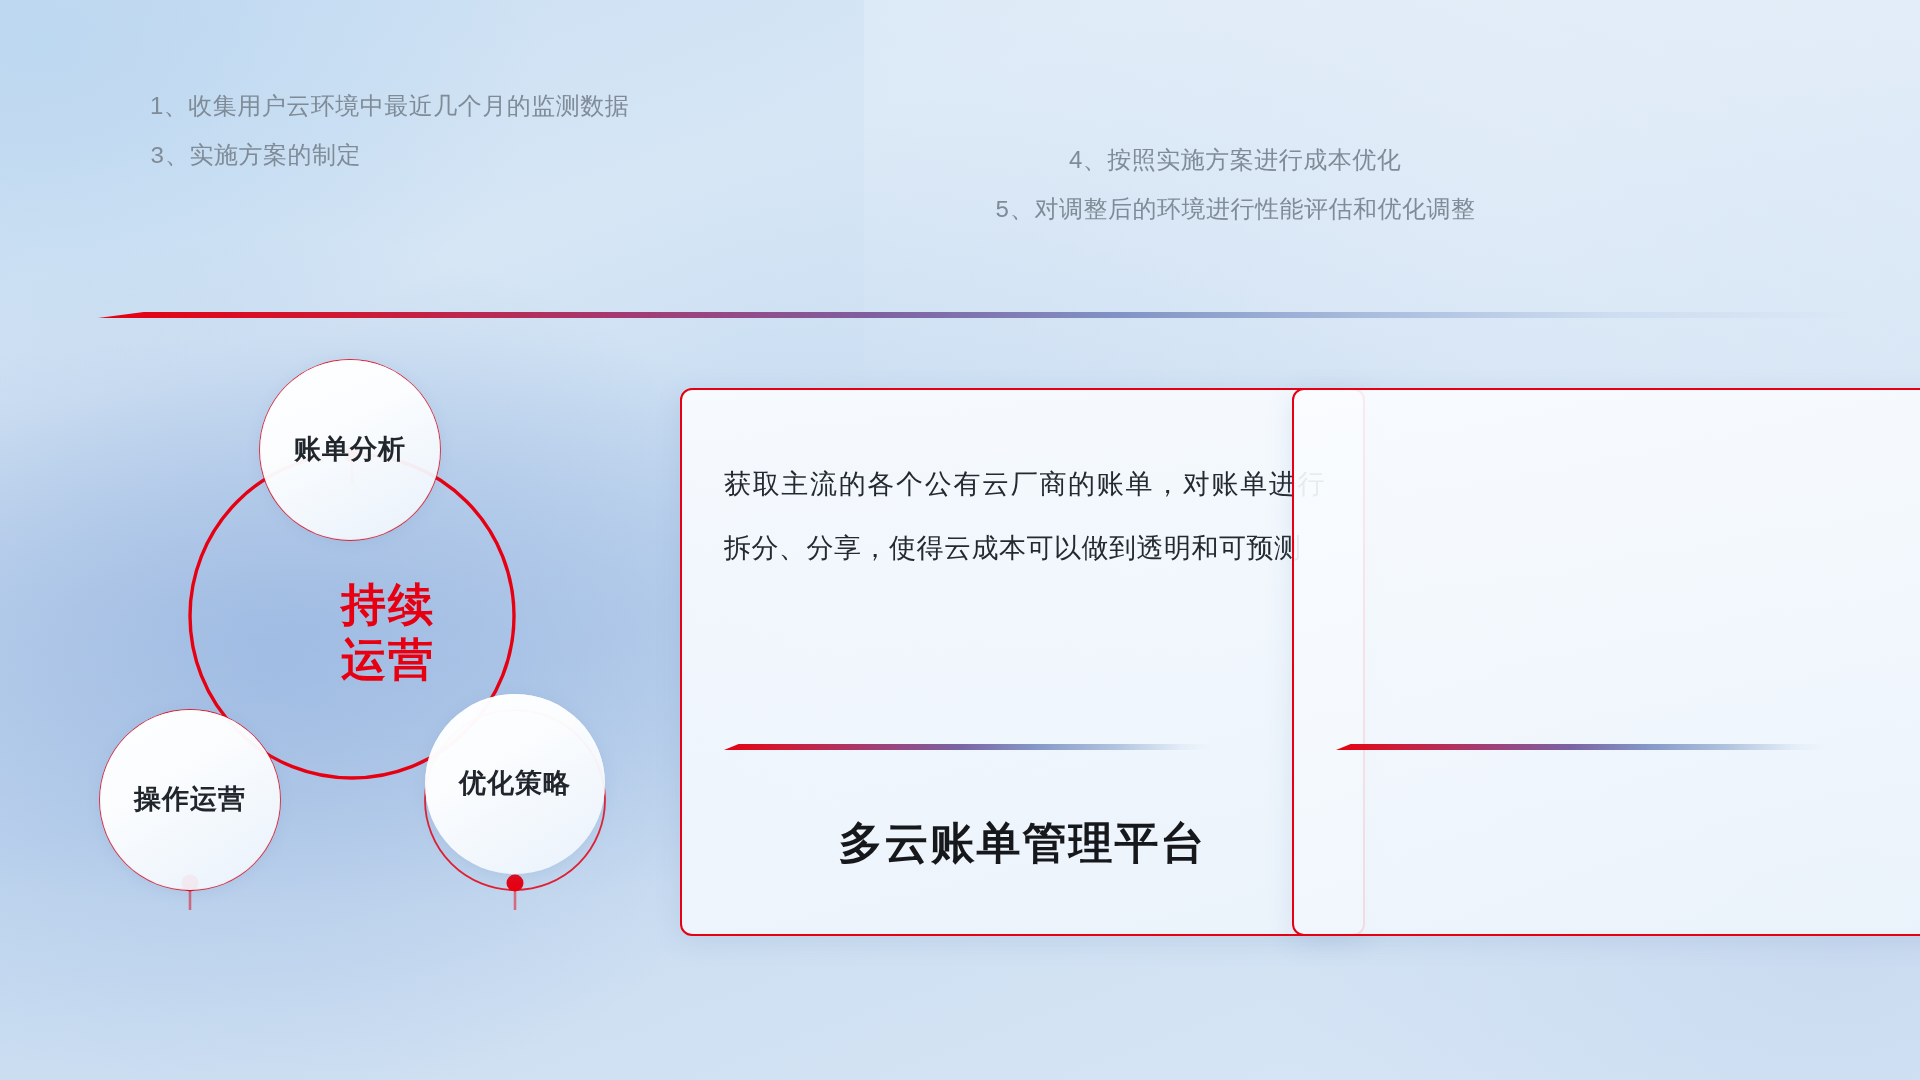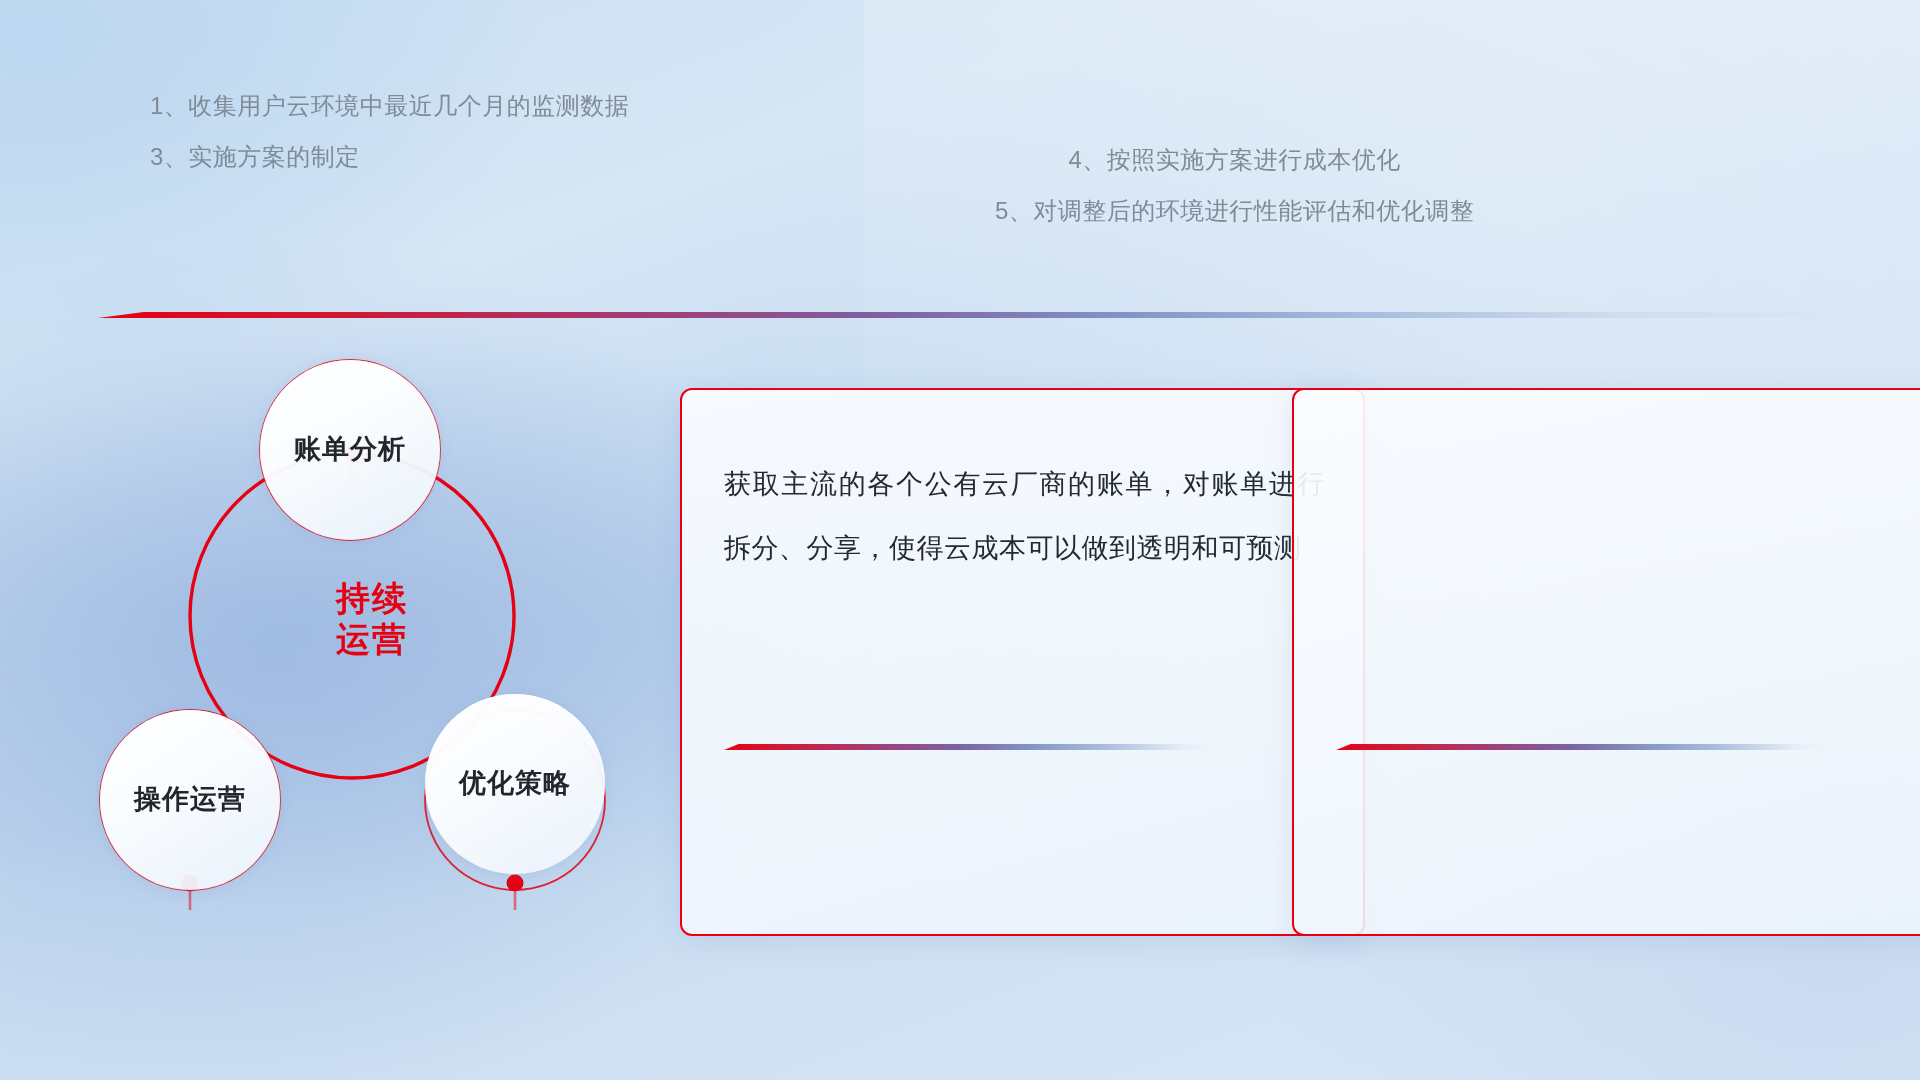--- a/index.html
+++ b/index.html
@@ -55,21 +55,21 @@
   .list-right { left: 995px; top: 148px; text-align: center; }
 
   .list-item {
     font-size: 24px;
     line-height: 1.0;
     color: #7f8b97;
     margin-bottom: 27px;
     white-space: nowrap;
     letter-spacing: 0.5px;
   }
-  .list-item:last-child { margin-bottom: 16px; }
+  .list-item:last-child { margin-bottom: 16px; font-family: Liberation Mono, monospace; }
 
   
   .divider {
     position: absolute;
     left: 98px;
     top: 312px;
     width: 1760px;
     height: 6px;
     z-index: 4;
   }
@@ -116,26 +116,26 @@
     letter-spacing: 1px;
   }
   .bubble span { display: block; }
 
   .bubble-top    { left: 170px; top: 10px;  width: 180px; height: 180px; }
   .bubble-left   { left: 10px;  top: 360px; width: 180px; height: 180px; }
   .bubble-right  { left: 335px; top: 344px; width: 180px; height: 180px; }
 
   .center-label {
     position: absolute;
-    left: 202px;
+    left: 185px;
     top: 228px;
     width: 160px;
-    text-align: center;
+    text-align: right;
     color: #e60012;
-    font-size: 34px;
+    font-size: 45px;
     font-weight: bold;
     line-height: 1.22;
     letter-spacing: 2px;
     z-index: 6;
   }
   .center-label span { display: block; }
 
   
   .card {
     position: absolute;
@@ -254,19 +254,20 @@
 
     <div class="center-label">
       <span>持续</span>
       <span>运营</span>
     </div>
   </div>
 
   <div class="card card-1">
     <div class="card-body">获取主流的各个公有云厂商的账单，对账单进行拆分、分享，使得云成本可以做到透明和可预测</div>
     <div class="card-rule"></div>
+    <div class="card-title">多云账单管理平台</div>
   </div>
 
   <div class="card card-2">
     <div class="card-rule"></div>
   </div>
 
 </div>
 
 </body></html>

